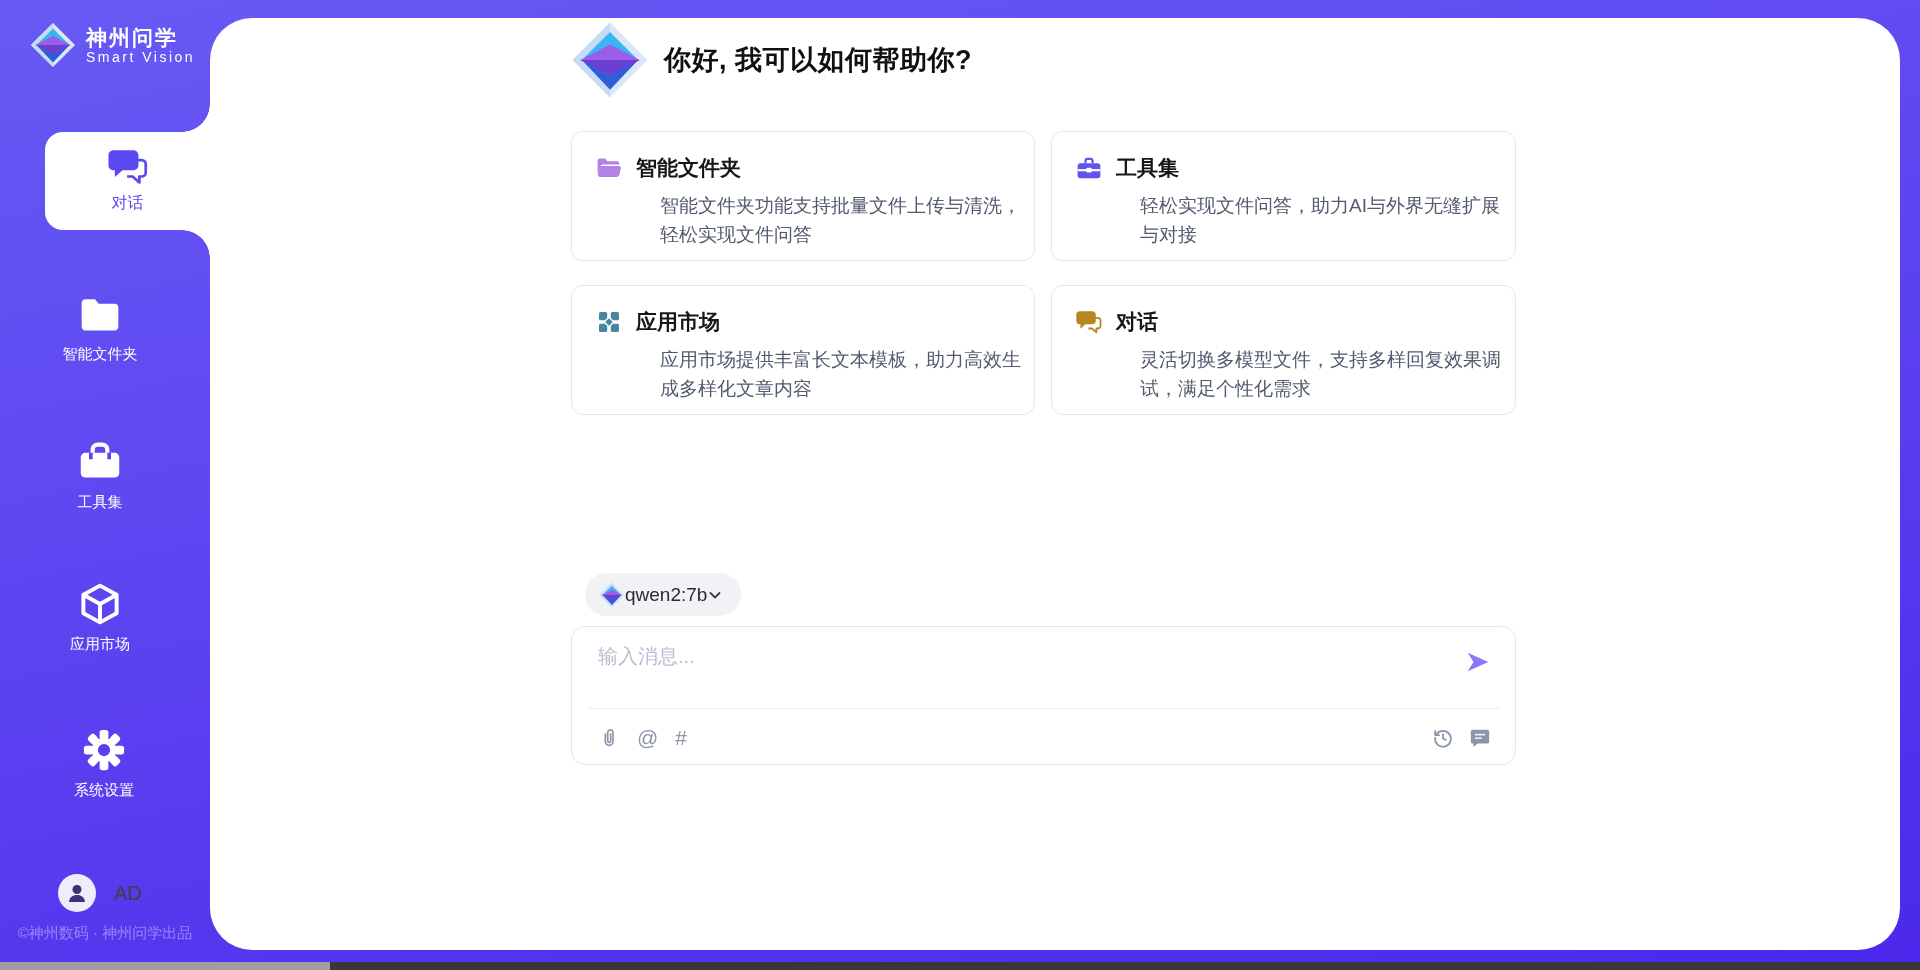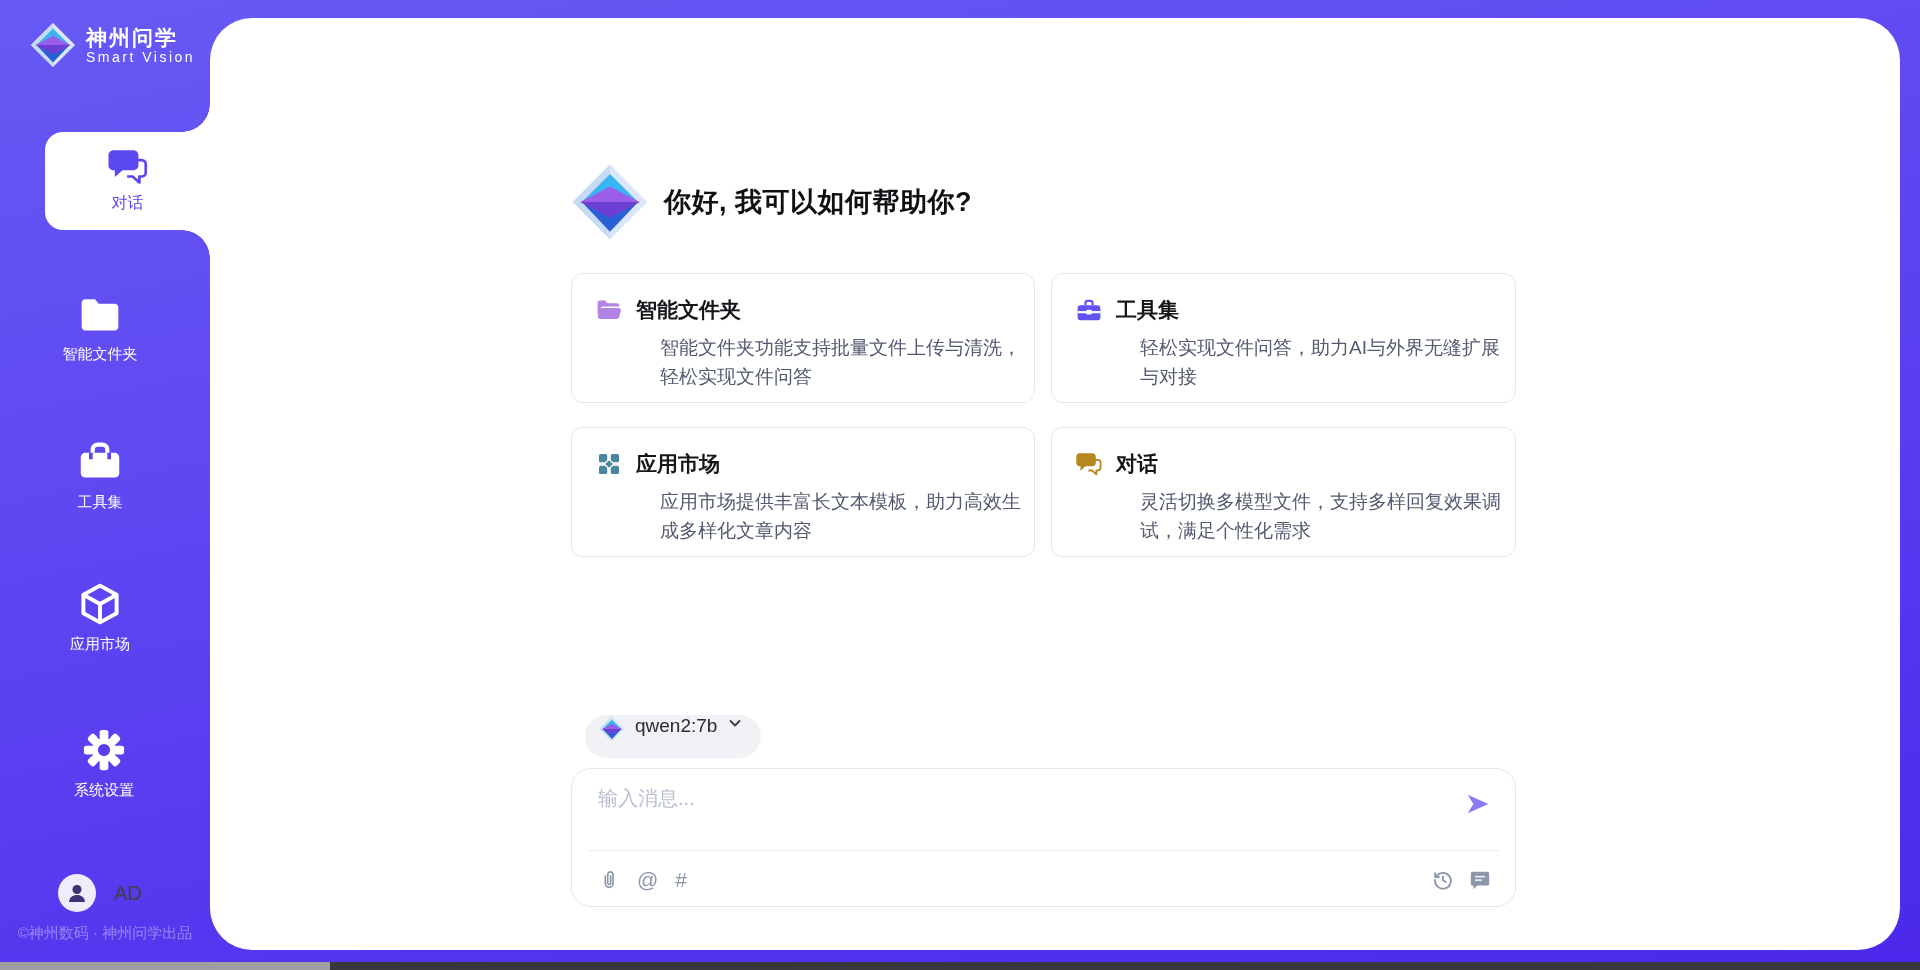--- a/index.html
+++ b/index.html
@@ -49,45 +49,45 @@
   .user-name { color:#404040; font-size:20px; }
 
   .side-footer { position:absolute; left:0; top:924px; width:210px; text-align:center;
     color:rgba(255,255,255,0.38); font-size:15px; }
 
   
   .main-panel {
     position:absolute; left:210px; top:18px; right:20px; bottom:20px;
     background:#fff; border-radius:42px; overflow:hidden;
   }
-  .content { width:945px; margin-left:361px; padding-top:142px; }
+  .content { width:945px; margin-left:361px; }
 
   .greeting { display:flex; align-items:center; gap:15px; height:83px; }
   .greeting .gem { width:78px; height:82px; }
   .greeting-title { font-size:27px; font-weight:bold; color:#101014; letter-spacing:0.5px; }
 
   .cards { margin-top:30px; display:grid; grid-template-columns:464px 465px; column-gap:16px; row-gap:24px; }
   .card {
     height:130px; border:1px solid #e7e8ee; border-radius:12px; background:#fff;
     padding:22px 24px 0 24px; cursor:pointer;
   }
   .card-head { display:flex; align-items:center; gap:14px; }
   .card-head svg { width:26px; height:24px; flex:0 0 auto; }
   .card-title { font-size:21px; font-weight:bold; color:#15151a; }
   .card-desc { margin-top:9px; margin-left:64px; width:378px; font-size:19px; line-height:29px; color:#525a6e; }
 
   .model-chip {
-    margin-top:158px; margin-left:14px; height:43px; display:inline-flex; 
-    gap:10px; padding:0 18px 0 14px; background:#f1f2f6; border-radius:22px; cursor:pointer;
+    margin-top:158px; margin-left:14px; height:43px; display:inline-flex; align-items:center;
+    padding:0 18px 0 14px; background:#f1f2f6; border-radius:22px; cursor:pointer;
   }
   .model-chip .gem { width:26px; height:28px; }
   .model-name { font-size:19px; color:#2b2b33; }
   .model-chip .chev { width:16px; height:16px; }
 
-  .composer { margin-top:10px; width:945px; height:139px; border:1px solid #e7e8ee; border-radius:20px; position:relative; background:#fff; }
+  .composer { margin-top:10px; width:945px; height:139px; border:1px solid #e7e8ee; border-radius:14px; position:relative; background:#fff; }
   .composer textarea {
     position:absolute; left:26px; top:16px; right:70px; height:58px;
     border:none; outline:none; resize:none; background:transparent;
     font-family:inherit; font-size:20px; color:#333;
   }
   .composer textarea::placeholder { color:#b8becf; }
   .send-btn { position:absolute; right:24px; top:22px; width:26px; height:26px; cursor:pointer; background:none; border:none; }
   .send-btn svg { width:26px; height:26px; }
   .composer-divider { position:absolute; left:16px; right:16px; top:81px; height:1px; background:#ebedf2; }
   .composer-toolbar { position:absolute; left:26px; right:24px; top:94px; height:34px; display:flex; align-items:center; gap:17px; }

